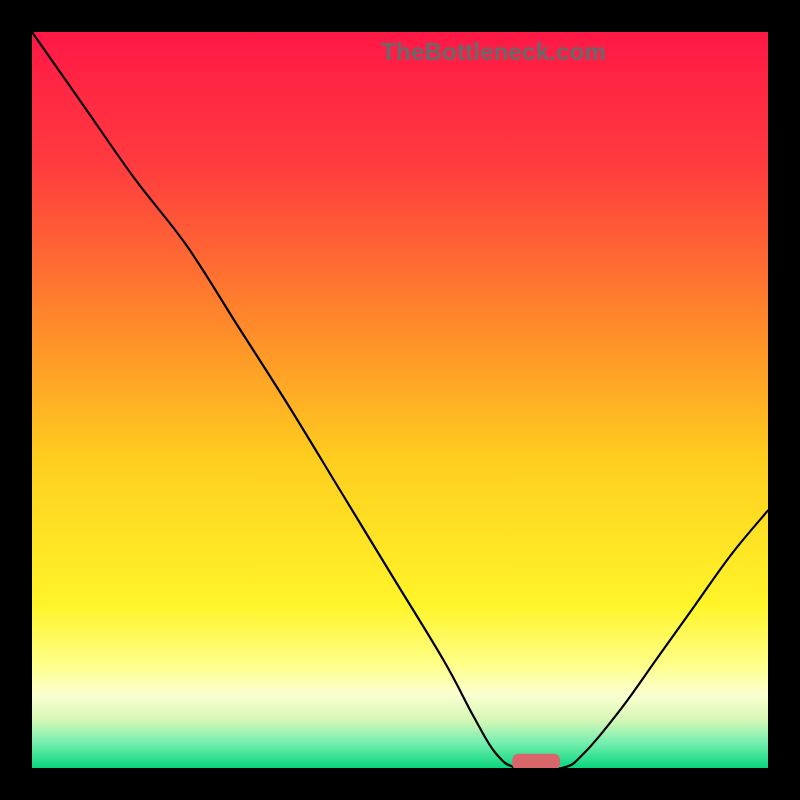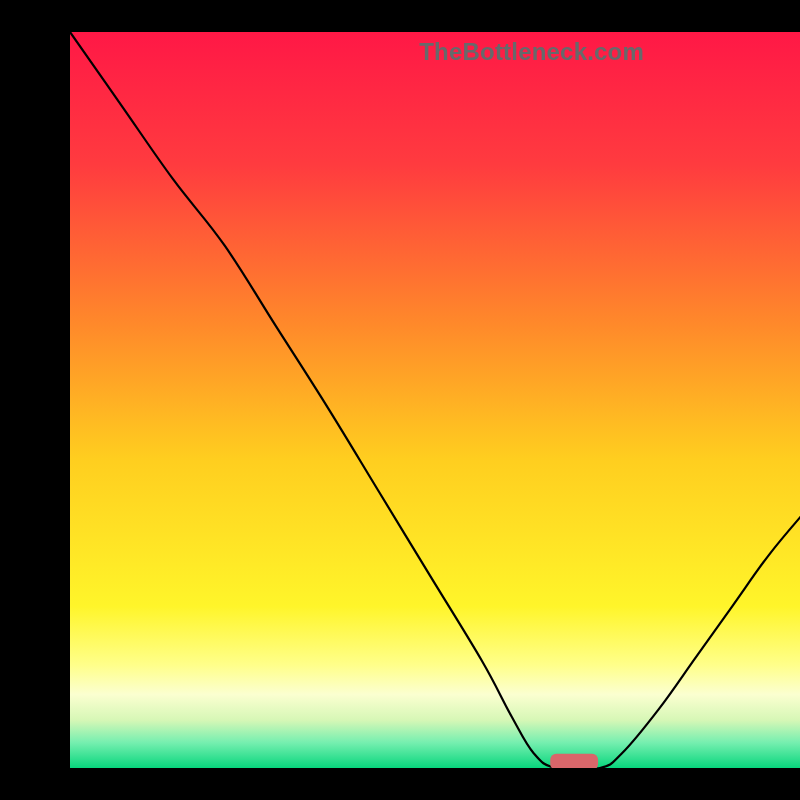--- a/index.html
+++ b/index.html
@@ -10,21 +10,20 @@
     background: #000000;
     overflow: hidden;
   }
   .frame {
     position: absolute;
     left: 32px;
     top: 32px;
     width: 584px;
     height: 736px;
     background: #5eead4;
-    margin-left: 38px;
   }
   .watermark {
     position: absolute;
     top: 6px;
     right: 10px;
     font-family: Arial, Helvetica, sans-serif;
     font-size: 24px;
     font-weight: 600;
     color: #67696b;
     letter-spacing: 0.2px;

